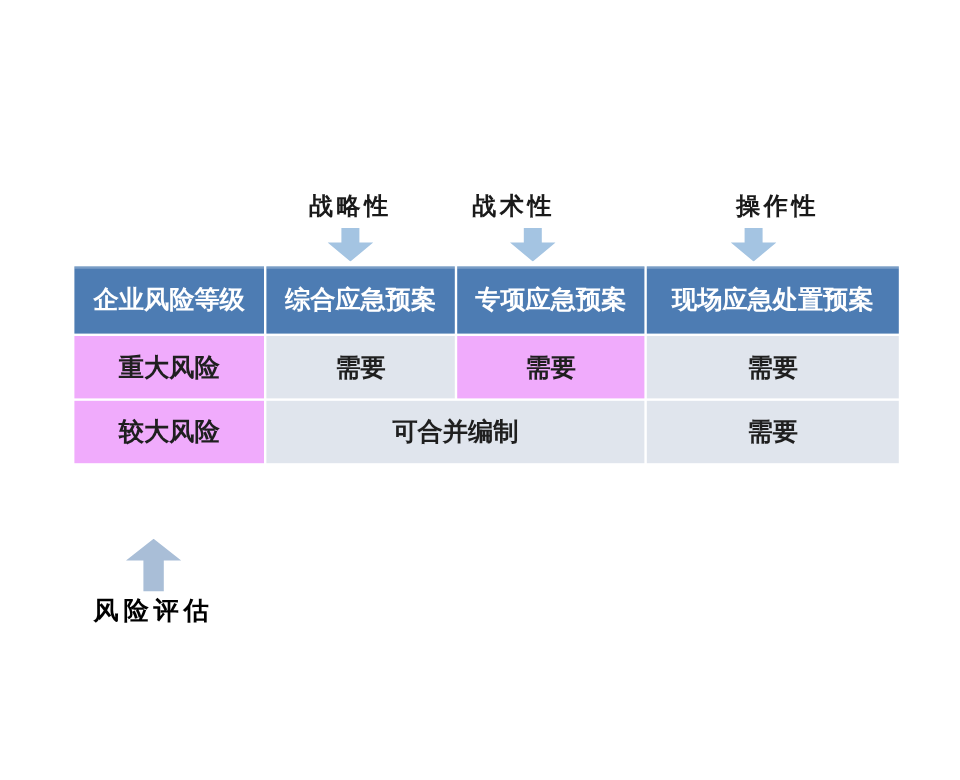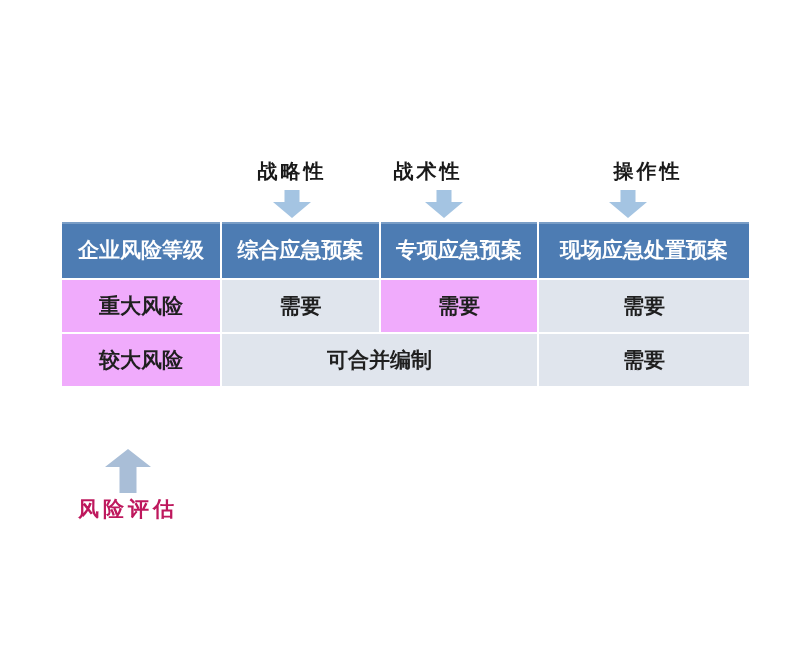--- a/index.html
+++ b/index.html
@@ -53,21 +53,21 @@
   td.cell { font-size: 21px; color: #1f1f1f; height: 52px; }
   td.dark  { background: #f0abfc; }
   td.light { background: #e0e5ed; }
 
   
   .up-arrow { position: absolute; }
   .bottom-label {
     position: absolute;
     font-size: 21px;
     font-weight: bold;
-    color: #be185d;
+    color: #000000;
     letter-spacing: 4px;
     white-space: nowrap;
     font-family: "Liberation Serif", "DejaVu Serif", serif;
   }
 </style>
 </head>
 <body>
 
 <div class="canvas">
 

